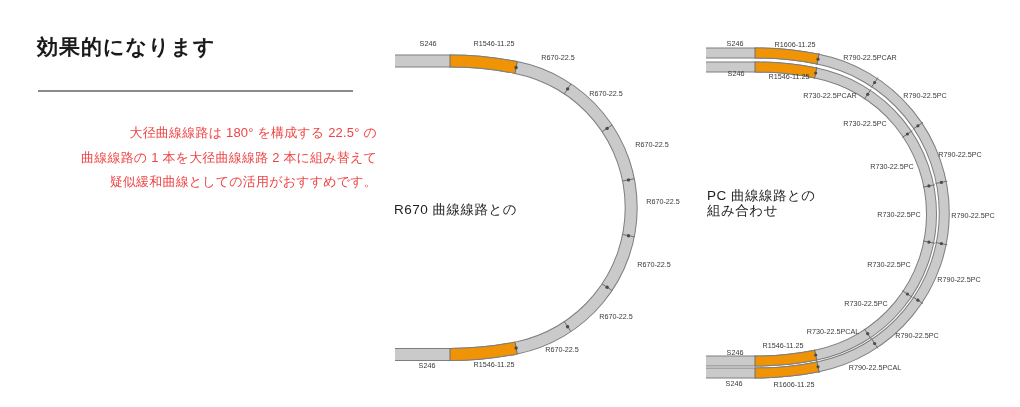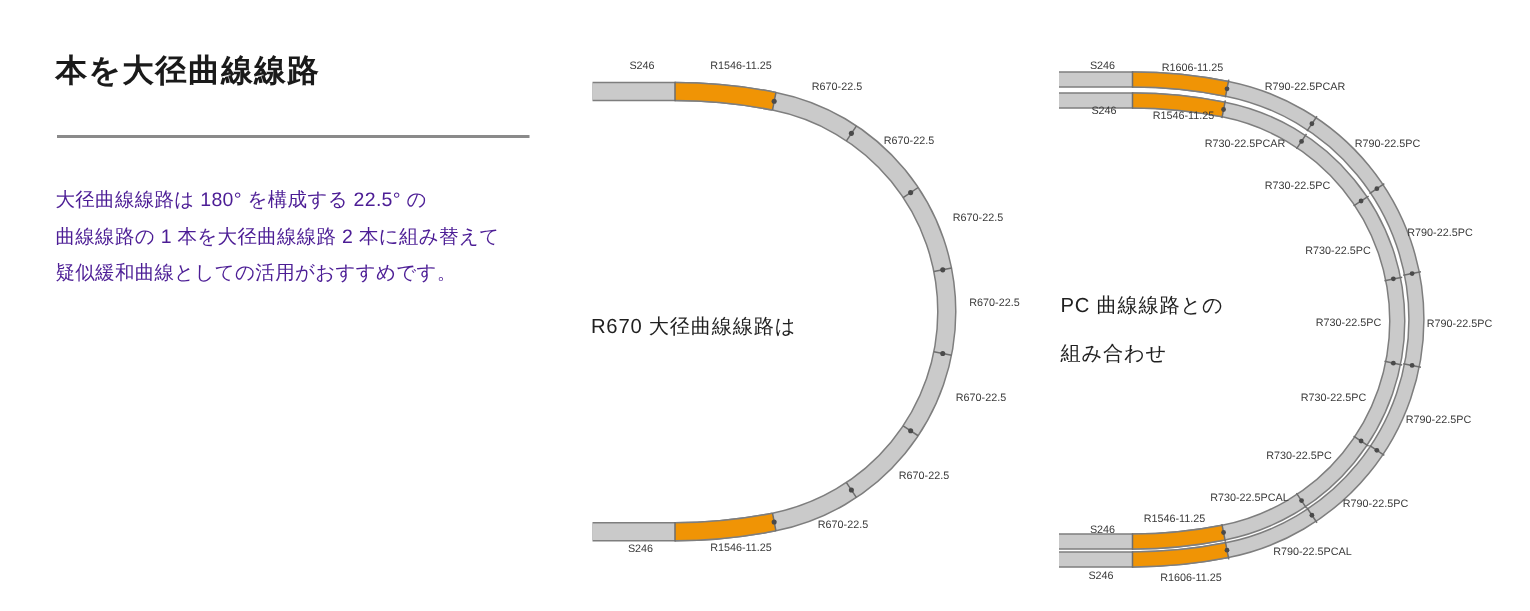--- a/index.html
+++ b/index.html
@@ -7,42 +7,42 @@
     width:1020px;height:407px;background:#ffffff;overflow:hidden;position:relative;
     font-family:"Liberation Sans",sans-serif;
     -webkit-font-smoothing:antialiased;
   }
   .page{position:absolute;inset:0;}
   .title{
     position:absolute;left:37px;top:33px;
     font-size:21px;font-weight:bold;color:#1a1a1a;letter-spacing:1px;white-space:nowrap;
   }
   .rule{position:absolute;left:38px;top:90px;width:315px;height:2px;background:#8a8a8a;}
-  .intro{position:absolute;left:37px;top:121px;width:340px;color:#4c1d95;}
+  .intro{position:absolute;left:37px;top:121px;width:340px;color:#ef4444;text-align:right;}
   .intro p{
     margin:0 0 24px 0;font-size:13px;line-height:24.5px;white-space:pre-line;letter-spacing:0.2px;
   }
   .diagram{position:absolute;}
   .diagram svg{position:absolute;left:0;top:0;}
   .caption{
-    position:absolute;font-size:13.5px;line-height:32px;color:#1f1f1f;white-space:pre-line;letter-spacing:0.5px;
+    position:absolute;font-size:13.5px;line-height:15px;color:#1f1f1f;white-space:pre-line;letter-spacing:0.5px;
   }
   .trk-label{
     position:absolute;font-size:8px;color:#3a3a3a;white-space:nowrap;
     transform:translate(-50%,-50%) scale(0.9);transform-origin:center;
   }
   .d-left{left:388px;top:28px;width:300px;height:352px;}
   .d-right{left:700px;top:28px;width:320px;height:370px;}
 </style>
 </head>
 <body>
 
 <div class="page">
 
-  <div class="title">本を大径曲線線路</div>
+  <div class="title">効果的になります</div>
   <div class="rule"></div>
 
   <div class="intro">
     <p>大径曲線線路は 180° を構成する 22.5° の
 曲線線路の 1 本を大径曲線線路 2 本に組み替えて
 疑似緩和曲線としての活用がおすすめです。</p>
   </div>
 
   <div class="diagram d-left">
     <svg width="300" height="352" viewBox="388 28 300 352">
@@ -77,21 +77,21 @@
     <span class="trk-label" style="left:106px;top:16px">R1546-11.25</span>
     <span class="trk-label" style="left:170px;top:30px">R670-22.5</span>
     <span class="trk-label" style="left:218px;top:66px">R670-22.5</span>
     <span class="trk-label" style="left:264px;top:117px">R670-22.5</span>
     <span class="trk-label" style="left:275px;top:174px">R670-22.5</span>
     <span class="trk-label" style="left:266px;top:237px">R670-22.5</span>
     <span class="trk-label" style="left:228px;top:289px">R670-22.5</span>
     <span class="trk-label" style="left:174px;top:322px">R670-22.5</span>
     <span class="trk-label" style="left:106px;top:337px">R1546-11.25</span>
     <span class="trk-label" style="left:39px;top:338px">S246</span>
-    <div class="caption" style="left:6px;top:174px">R670 大径曲線線路は</div>
+    <div class="caption" style="left:6px;top:174px">R670 曲線線路との</div>
   </div>
 
   <div class="diagram d-right">
     <svg width="320" height="370" viewBox="700 28 320 370">
 
       <g>
         <path d="M706 53 L755 53 A323 323 0 0 1 818 59.2 A156.8 156.8 0 0 1 818 366.8 A323 323 0 0 1 755 373 L706 373" fill="none" stroke="#7e7e7e" stroke-width="11"></path>
         <path d="M706 53 L755 53 A323 323 0 0 1 818 59.2 A156.8 156.8 0 0 1 818 366.8 A323 323 0 0 1 755 373 L706 373" fill="none" stroke="#cacaca" stroke-width="9"></path>
       </g>
 

